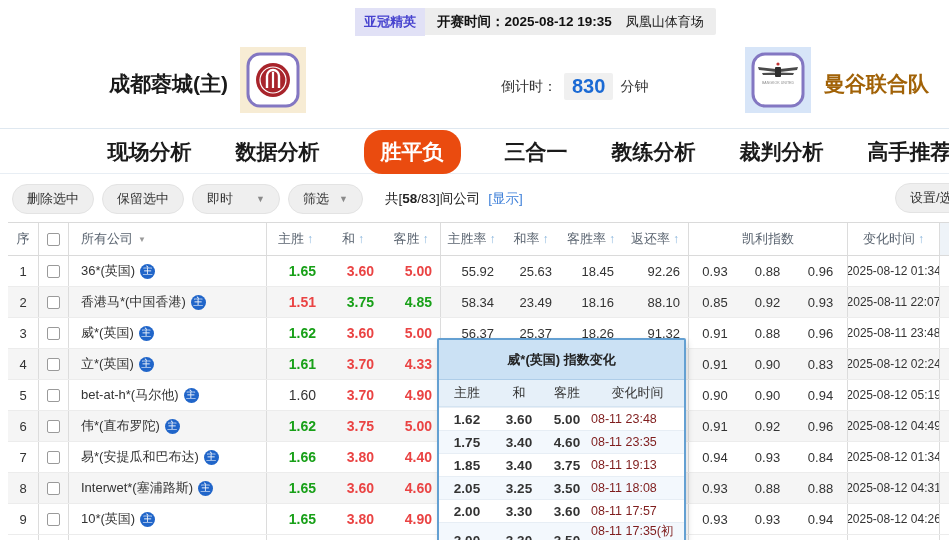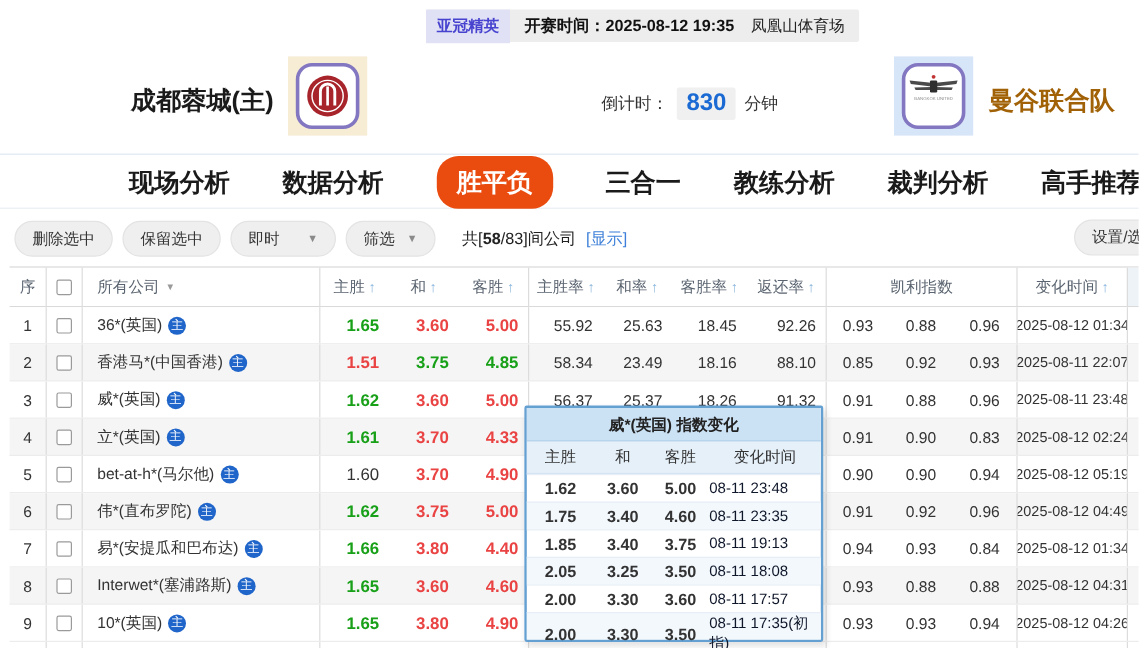--- a/index.html
+++ b/index.html
@@ -68,29 +68,29 @@
     width:15px; height:15px; border-radius:50%; background:#2065c9; color:#fff;
     font-size:10px; margin-left:5px; flex:none; }
   .odds { font-weight:bold; font-size:14px; }
   .g { color:#18a018; } .r { color:#ea4343; } .k { color:#333; font-weight:normal; }
   .time { font-size:12px; }
   .hdr-extra { background:#eef3f8; }
 
   
   .popup { position:absolute; left:437px; top:338px; width:249px; background:#fff;
     border:2px solid #64a0d2; border-radius:2px; box-shadow:2px 3px 6px rgba(0,0,0,.12); z-index:10; }
-  .popup-title { height:28px; background:#cbe1f4; display:flex; align-items:center;
+  .popup-title { height:40px; background:#cbe1f4; display:flex; align-items:center;
     justify-content:center; font-size:13px; font-weight:bold; color:#222;
     border-bottom:1px solid #aecde8; }
   .prow { display:grid; grid-template-columns:56px 48px 48px 93px; height:23px; }
   .prow-h { background:#e6f0f9; height:27px; border-bottom:1px solid #d4e4f2; }
   .prow:nth-child(odd):not(.prow-h) { background:#f3f8fd; }
   .pc { display:flex; align-items:center; justify-content:center; font-size:13px; color:#333; }
   .pc.pv { font-weight:bold; font-size:13.5px; }
-  .pc.time-cell { justify-content:flex-start; font-size:12.5px; color:#0f172a; }
+  .pc.time-cell { justify-content:flex-start; font-size:12.5px; color:#7f1d1d; }
   .prow + .prow { border-top:1px solid #e7eef5; }
 </style>
 </head>
 <body>
 
 <div class="page">
 
   <div class="top-strip">
     <span class="league-badge">亚冠精英</span>
     <span class="kickoff-label">开赛时间：</span>

